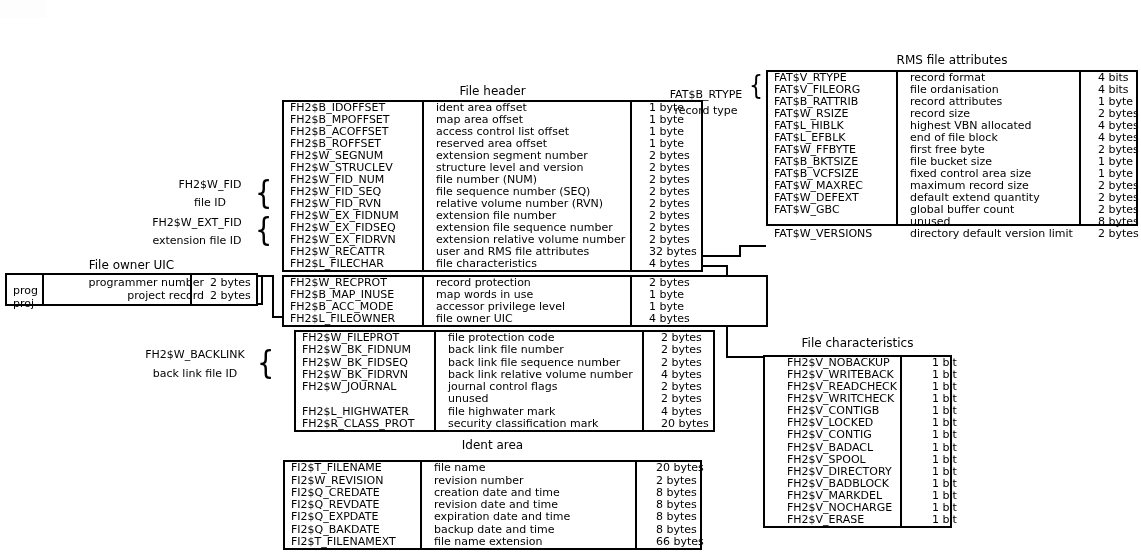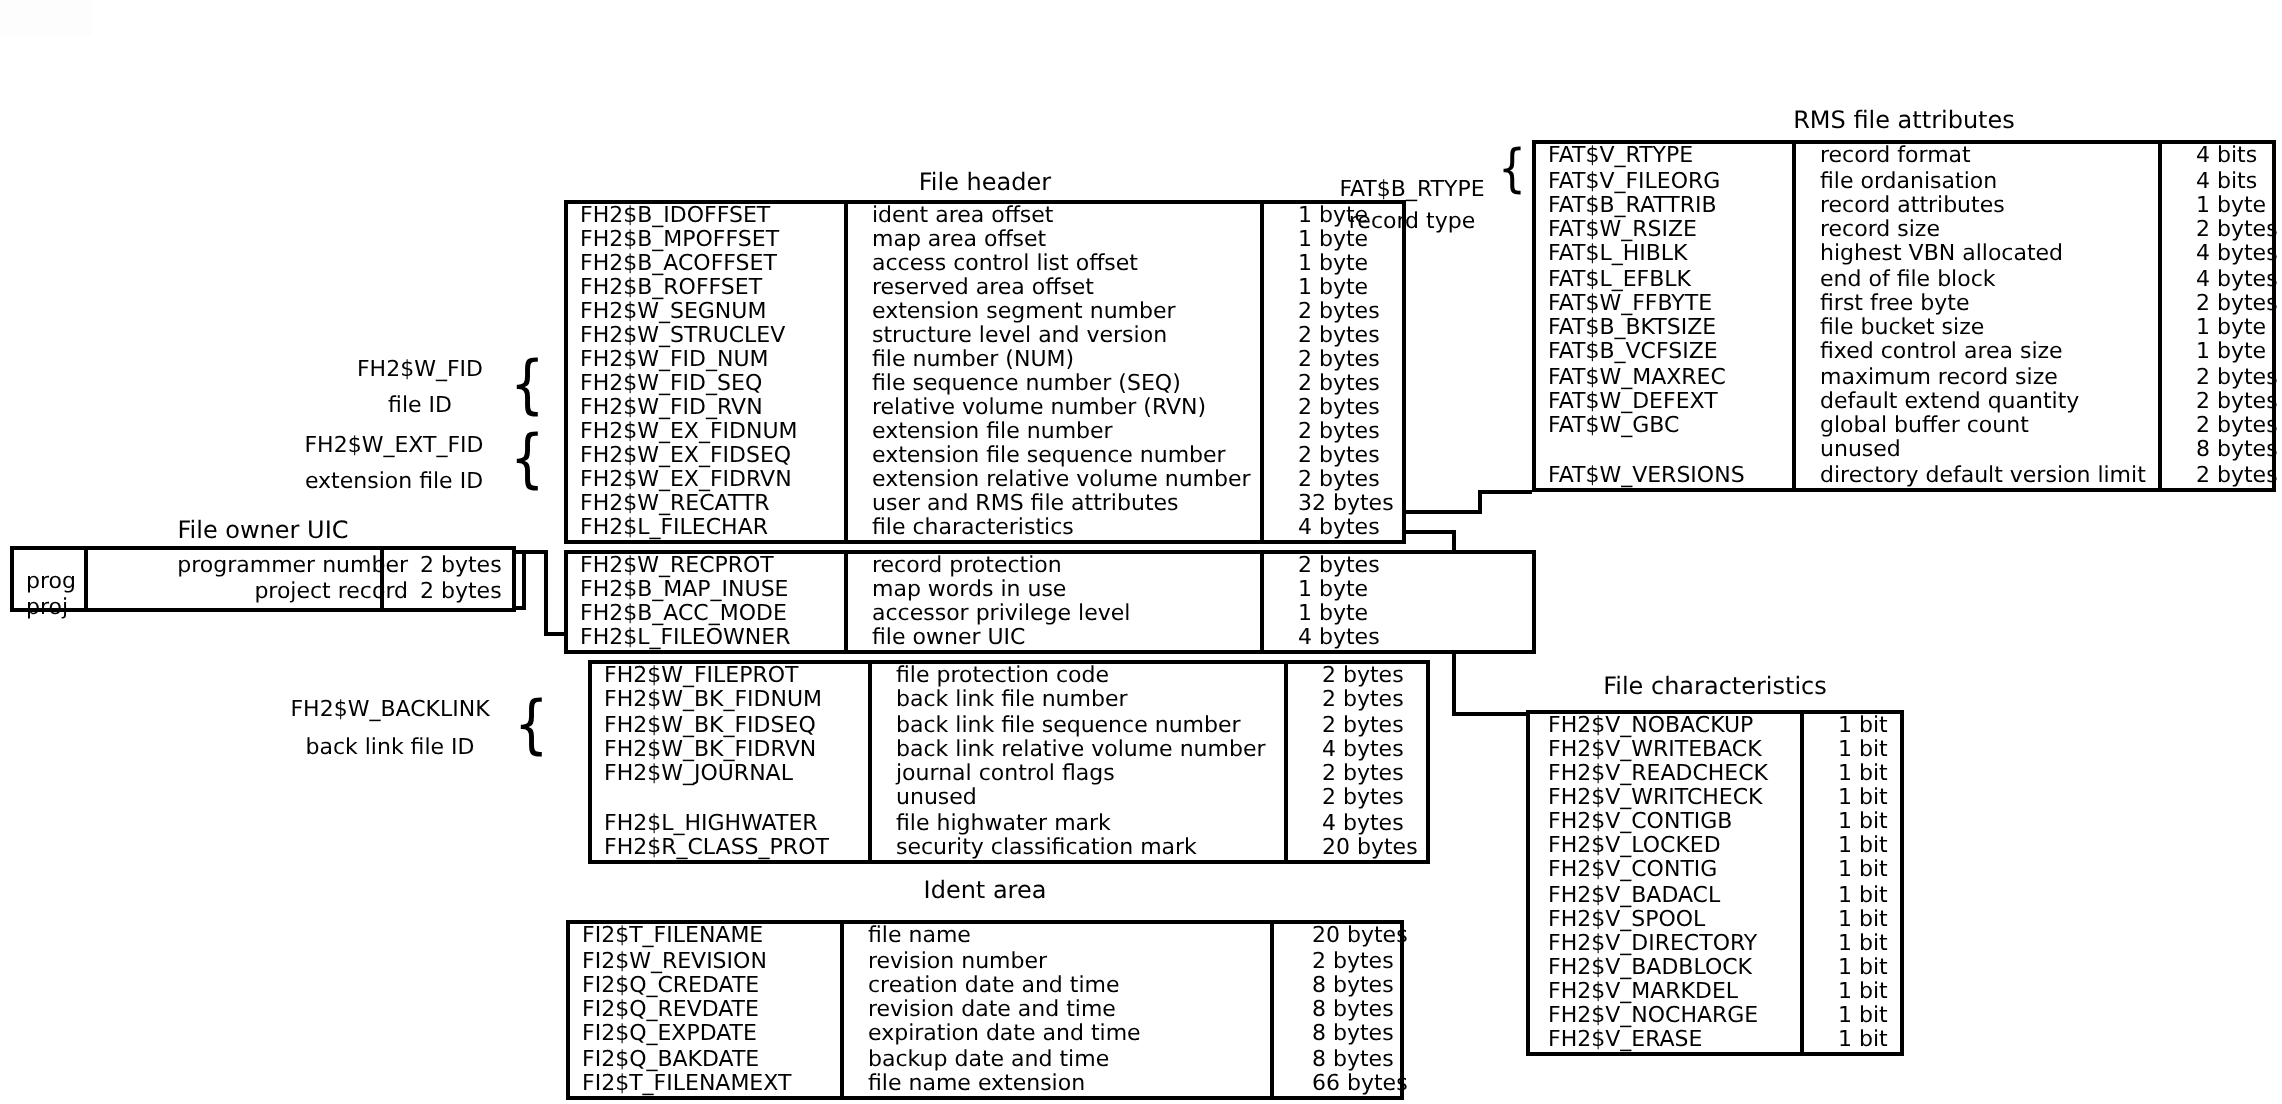--- a/index.html
+++ b/index.html
@@ -24,21 +24,21 @@
   .fh .c2 { width:208px; padding-left:6px; }
   .fh .c3 { flex:1; padding-left:5px; }
   .id .c1 { width:137px; padding-left:6px; }
   .id .c2 { width:217px; padding-left:6px; }
   .id .c3 { flex:1; padding-left:5px; }
   
   .rms .c1 { width:130px; padding-left:6px; }
   .rms .c2 { width:183px; padding-left:6px; }
   .rms .c3 { flex:1; padding-left:5px; }
   
-  .fc .c1 { width:137px; padding-left:9px; }
+  .fc .c1 { width:137px; padding-left:22px; }
   .fc .c2 { flex:1; padding-left:8px; }
   
   .uic .c1 { width:37px; padding-left:6px;margin-top:16px; }
   .uic .c2 { width:148px; padding-left:6px;text-align:right; }
   .uic .c3 { flex:1; padding-left:6px; }
 
   .title { position:absolute; font-size:12px; line-height:14px; text-align:center; white-space:nowrap; }
   .sidelabel { position:absolute; font-size:11px; text-align:center; white-space:nowrap; }
   .brace { position:absolute; font-size:32px; line-height:1; transform:scaleX(0.85); transform-origin:left center; }
   .brace.small { font-size:26px; }
@@ -244,21 +244,21 @@
         <span class="cell c2">backup date and time</span>
         <span class="cell c3">8 bytes</span>
       </div>
       <div class="row">
         <span class="cell c1">FI2$T_FILENAMEXT</span>
         <span class="cell c2">file name extension</span>
         <span class="cell c3">66 bytes</span>
       </div>
     </div>
 
-  <div class="tbl rms" style="left:766px; top:70px; width:372px; height:176px;">
+  <div class="tbl rms" style="left:766px; top:70px; width:372px; height:156px;">
     <div class="vd" style="left:128px;"></div>
     <div class="vd" style="left:311px;"></div>
   <div class="row">
         <span class="cell c1">FAT$V_RTYPE</span>
         <span class="cell c2">record format</span>
         <span class="cell c3">4 bits</span>
       </div>
       <div class="row">
         <span class="cell c1">FAT$V_FILEORG</span>
         <span class="cell c2">file ordanisation</span>

